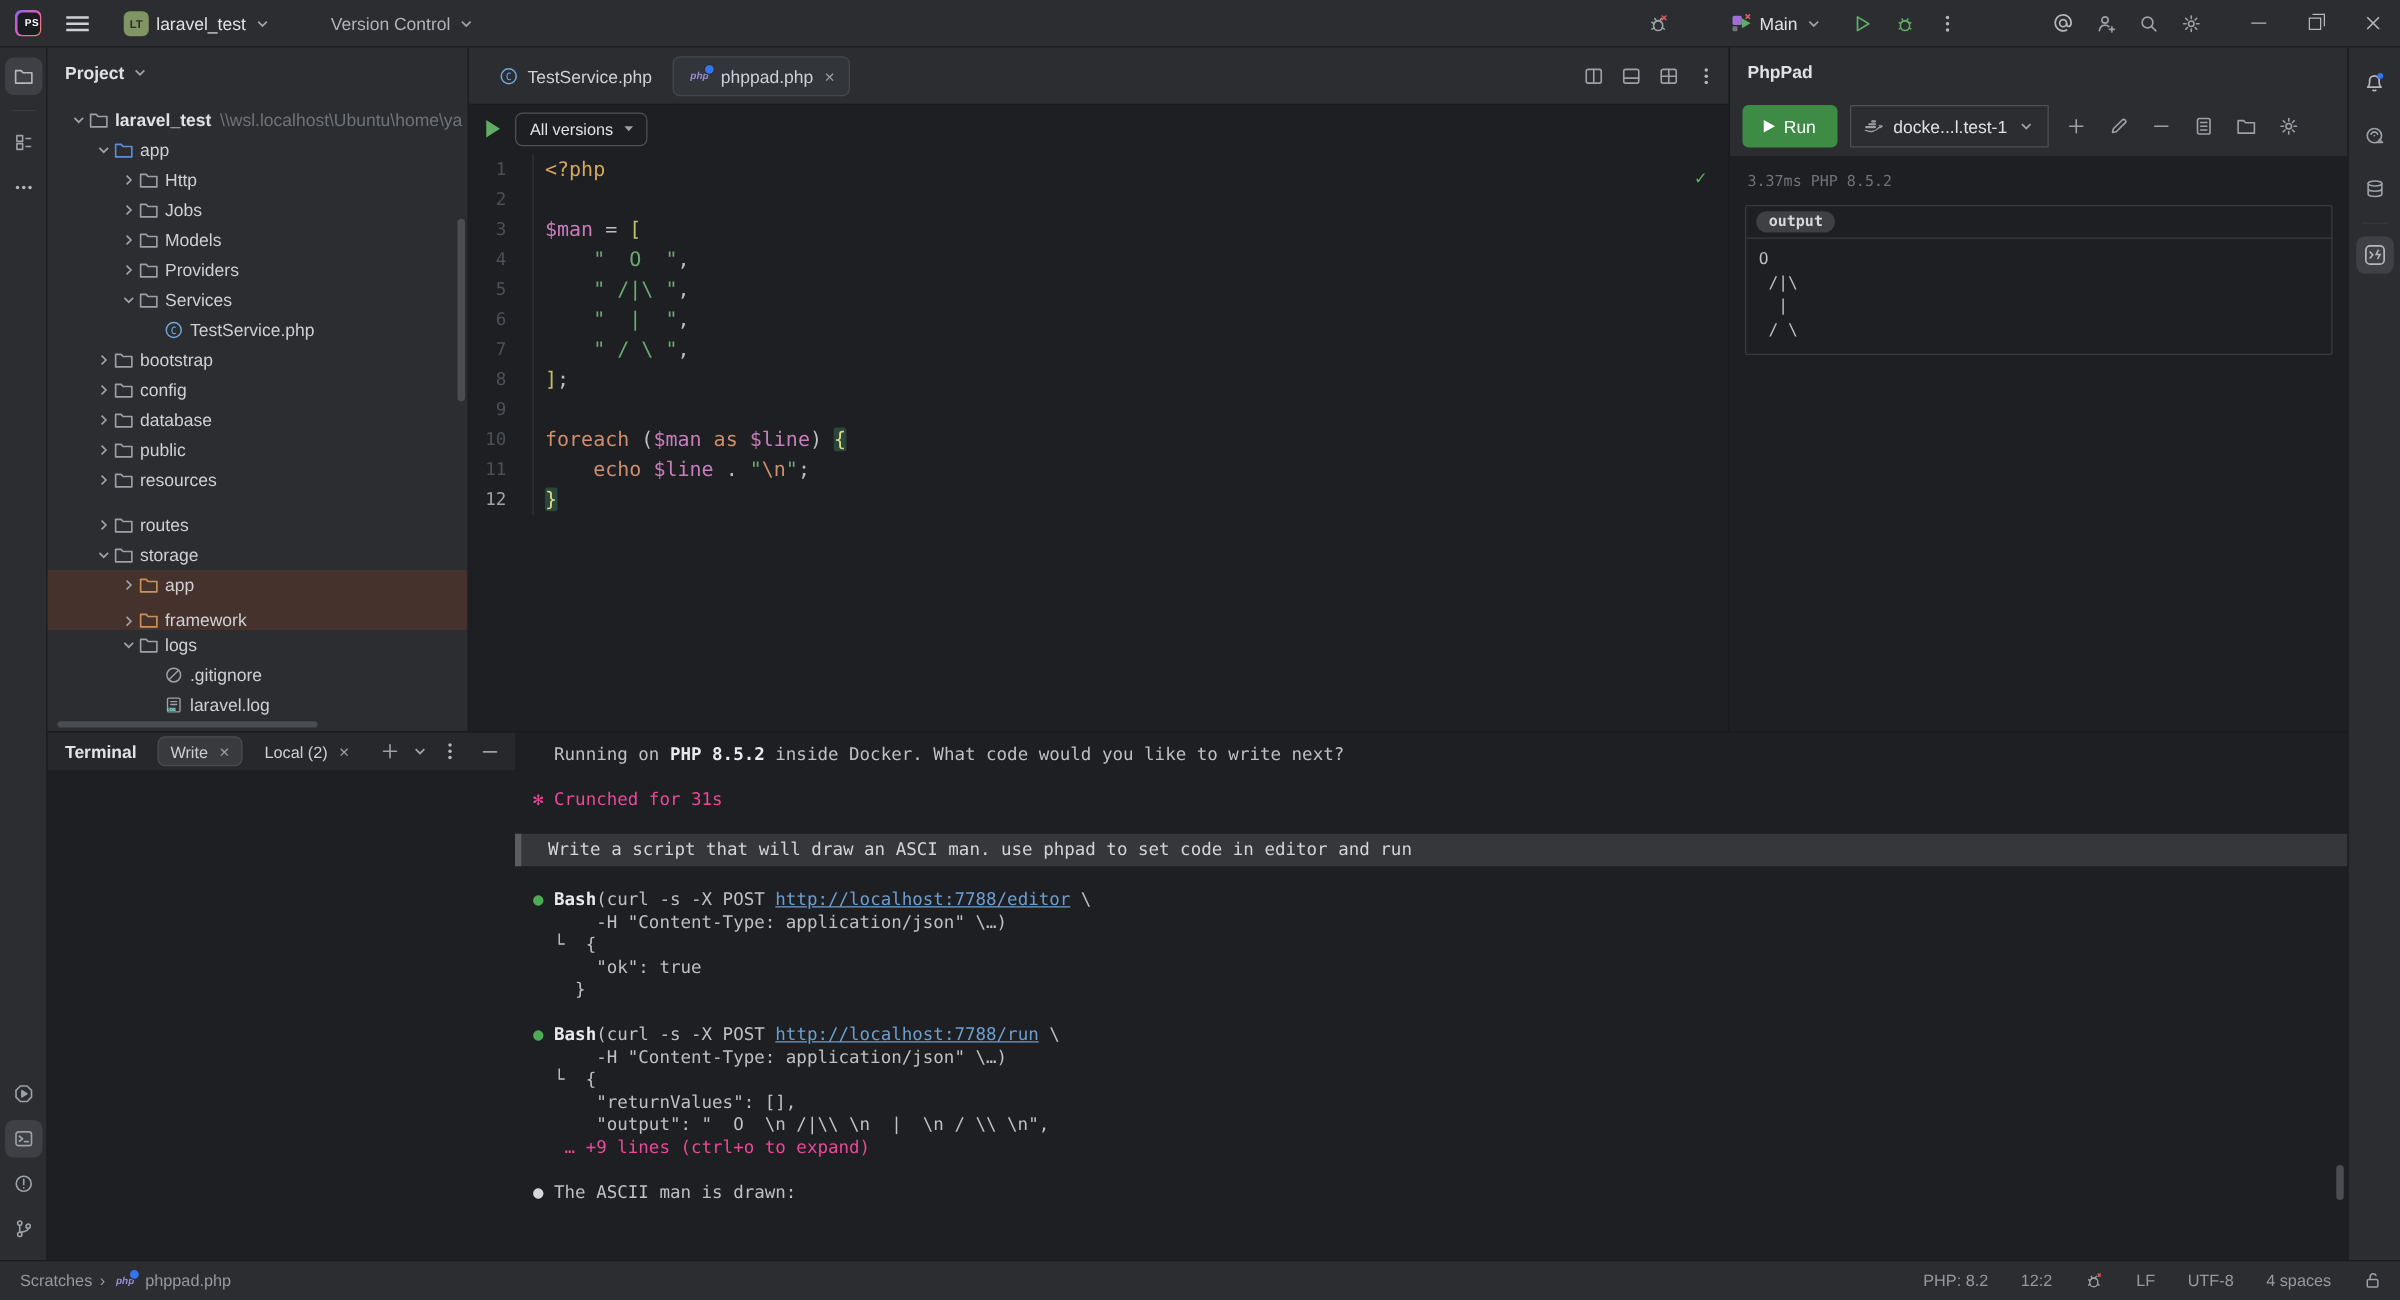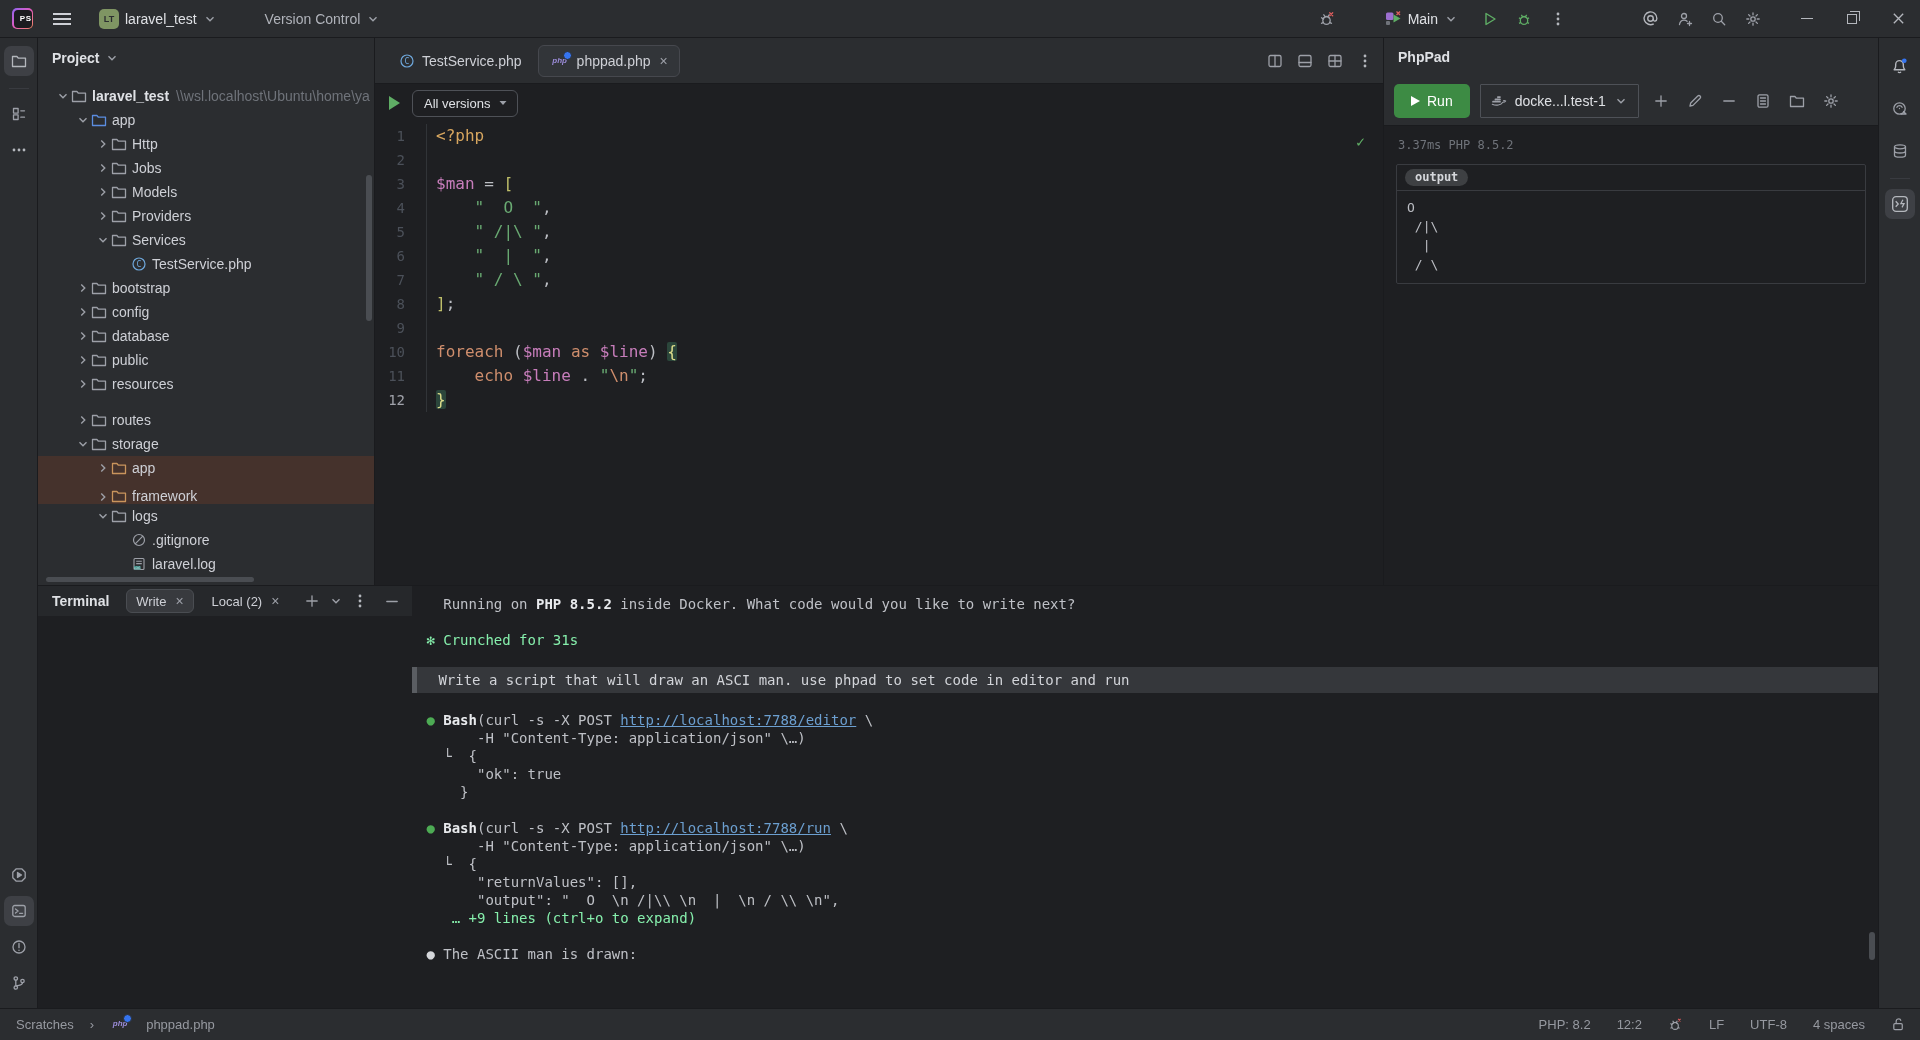--- a/index.html
+++ b/index.html
@@ -122,31 +122,31 @@
     padding:0 12px 0 14px;background:#26282b}
   .term-title{font-weight:bold;font-size:14px;margin-right:8px}
   .ttab{display:flex;align-items:center;gap:7px;height:24px;padding:0 9px;border-radius:6px;
     font-size:13px;color:#ced0d6;cursor:pointer;border:1px solid transparent}
   .ttab.active{background:#383a3e;border-color:#4a4d52}
   .term-actions{margin-left:auto;display:flex;align-items:center;gap:16px;color:var(--dim)}
   .term-body{flex:1;padding:9px 0 0 14px;font:14px/18px var(--mono);overflow:hidden}
   .tline{height:18px;white-space:pre}
   .tline.prompt{height:26px;line-height:26px;background:#35373b;margin-left:-14px;
     border-left:5px solid #5a5d62;padding-left:21px;width:calc(100% + 14px)}
-  .ts-fg{color:#bec0c6}.ts-bold{color:#e8eaed;font-weight:bold}.ts-dim{color:#86efac}
+  .ts-fg{color:#bec0c6}.ts-bold{color:#e8eaed;font-weight:bold}.ts-dim{color:#ec4899}
   .ts-green{color:#4dab54}.ts-white{color:#d5d7db}
   .ts-link{color:#6c9fd0;text-decoration:underline;cursor:pointer}
   .prompt .ts-fg{color:#d2d4d9}
   .term-scroll{position:absolute;right:3px;bottom:48px;width:6px;height:28px;
     border-radius:3px;background:#4a4d52}
 
   
   .statusbar{height:32px;background:var(--panel);border-top:1px solid var(--line);
     display:flex;align-items:center;padding:0 14px 0 16px;font-size:13px;color:#9699a0}
-  .crumb{display:flex;align-items:flex-start;gap:16px;cursor:pointer}
+  .crumb{display:flex;align-items:center;gap:6px;cursor:pointer}
   .sb-right{margin-left:auto;display:flex;align-items:center;gap:26px}
   .sb-item{cursor:pointer}
   .php-mini{position:relative;width:20px;height:13px;border-radius:3px;
     font:italic bold 8px/13px var(--ui);color:#9b8cd9;text-align:center}
   .php-mini::after{content:"";position:absolute;right:-2px;top:-3px;width:7px;height:7px;
     border-radius:50%;background:var(--blue);border:1px solid #2b2d30}
 </style>
 </head>
 <body>
 

